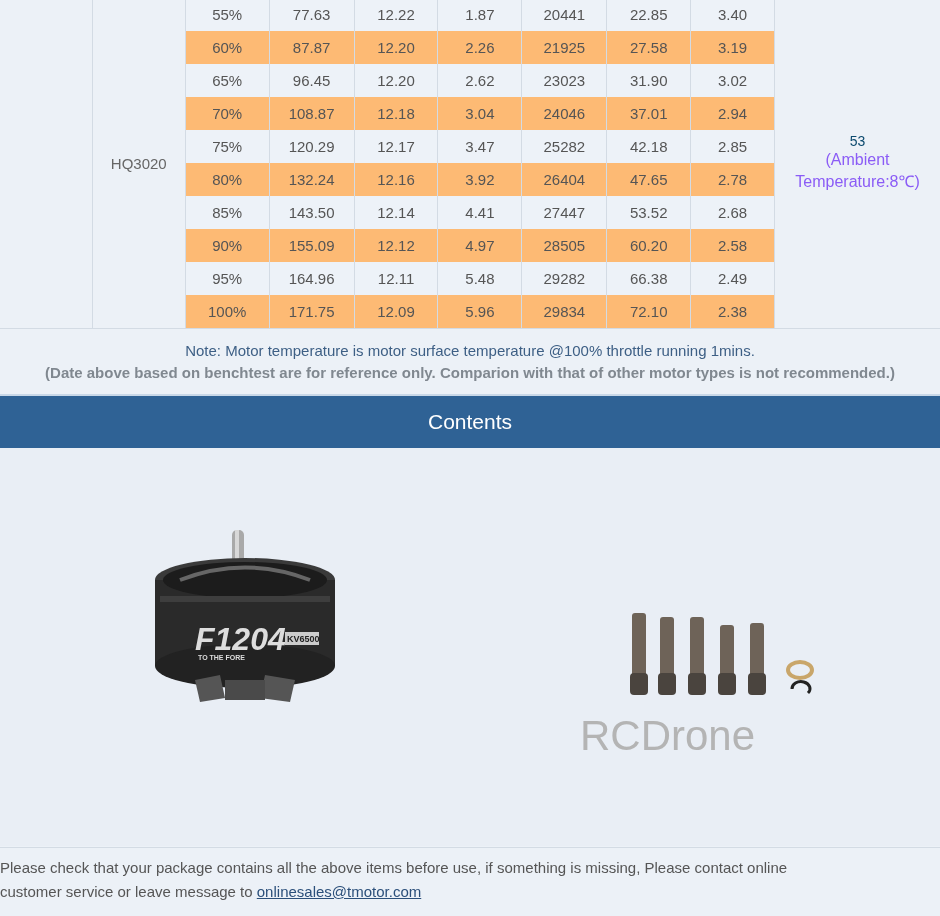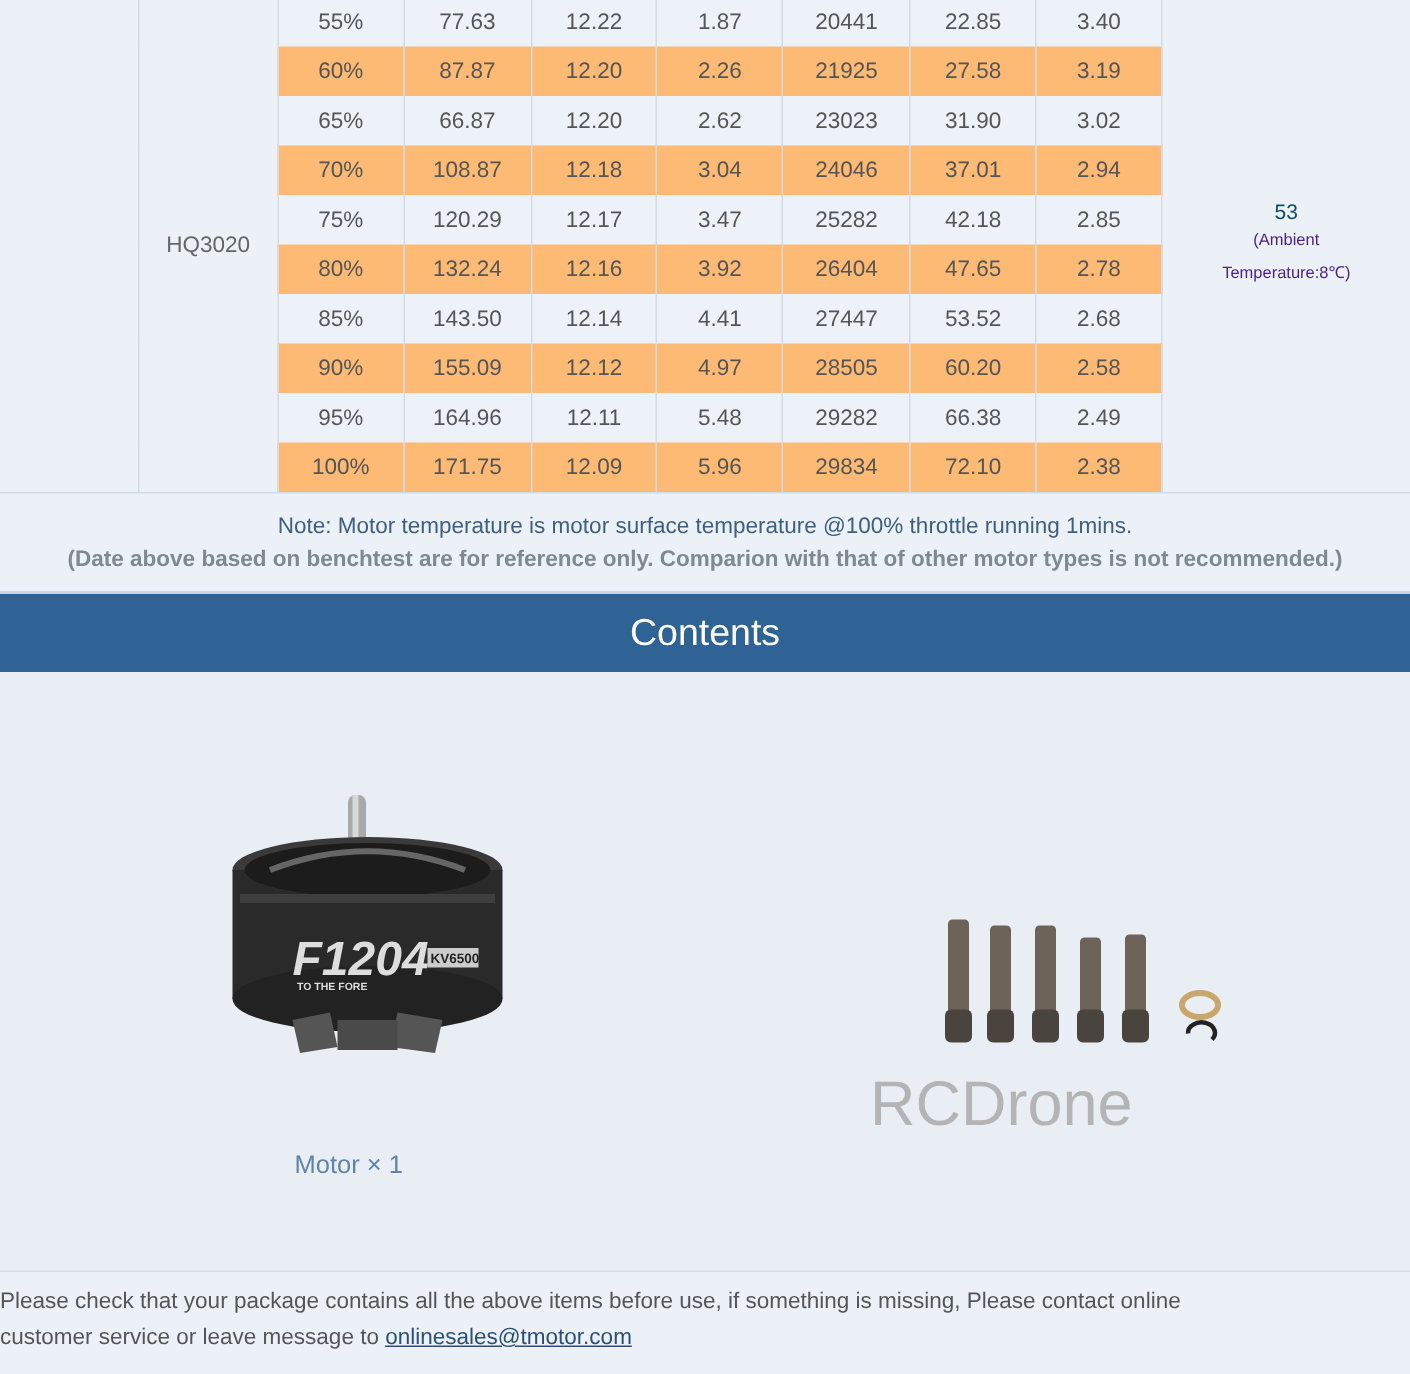--- a/index.html
+++ b/index.html
@@ -13,26 +13,26 @@
   td.c-w { width:84px; }
   td.c-v { width:83px; }
   td.c-a { width:83px; }
   td.c-rpm { width:84px; }
   td.c-thr { width:83px; }
   td.c-eff { width:83px; border-right:1px solid #d3dbe4; }
   td.c-temp { width:165px; border-left:none; }
   tr.odd td.stripe { background:#edf2f8; }
   tr.even td.stripe { background:#fdba74; }
   .temp-val { color:#0c4a6e; font-size:14px; }
-  .temp-note { color:#4c1d95; font-size:11px; line-height:22px; }
+  .temp-note { color:#8b5cf6; font-size:16px; line-height:22px; }
   .table-bottom { position:absolute; left:0; top:328px; width:940px; height:1px; background:#d3dbe4; }
   .note { position:absolute; top:340px; left:0; width:940px; text-align:center; }
   .note .n1 { font-size:15px; color:#3d5f85; line-height:22px; }
   .note .n2 { font-size:15px; color:#808890; line-height:22px;font-weight:bold; }
-  .banner { position:absolute; top:394px; left:0; width:940px; height:52px; background:#2f6295; border-top:2px solid #c9d8e8; color:#fff; font-size:25px; text-align:center; line-height:52px; }
+  .banner { position:absolute; top:394px; left:0; width:940px; height:52px; background:#2f6295; border-top:2px solid #c9d8e8; color:#fff; font-size:21px; text-align:center; line-height:52px; }
   .contents-area { position:absolute; top:448px; left:0; width:940px; height:398px; background:#e9eef5; }
   .item { position:absolute; text-align:center; }
   .item-label { font-size:17px; color:#5e84ab; }
   .watermark { position:absolute; left:580px; top:712px; font-size:42px; color:#b4b4b4; font-family:Liberation Sans, sans-serif; }
   .footer-line { position:absolute; top:847px; left:0; width:940px; height:1px; background:#d3dbe4; }
   .footer { position:absolute; top:856px; left:0; width:940px; text-align:left; font-size:15px; color:#555; line-height:24px; }
   .footer a { color:#2b4f7a; text-decoration:underline; }
 </style>
 </head>
 <body>
@@ -59,21 +59,21 @@
           <td class="c-th stripe">60%</td>
           <td class="c-w stripe">87.87</td>
           <td class="c-v stripe">12.20</td>
           <td class="c-a stripe">2.26</td>
           <td class="c-rpm stripe">21925</td>
           <td class="c-thr stripe">27.58</td>
           <td class="c-eff stripe">3.19</td>
         </tr>
         <tr class="odd">
           <td class="c-th stripe">65%</td>
-          <td class="c-w stripe">66.87</td>
+          <td class="c-w stripe">96.45</td>
           <td class="c-v stripe">12.20</td>
           <td class="c-a stripe">2.62</td>
           <td class="c-rpm stripe">23023</td>
           <td class="c-thr stripe">31.90</td>
           <td class="c-eff stripe">3.02</td>
         </tr>
         <tr class="even">
           <td class="c-th stripe">70%</td>
           <td class="c-w stripe">108.87</td>
           <td class="c-v stripe">12.18</td>
@@ -161,21 +161,20 @@
     <path d="M40 60 Q105 35 170 60" stroke="#666" stroke-width="4" fill="none"></path>
     <rect x="20" y="76" width="170" height="6" fill="#3e3e3e"></rect>
     <text x="55" y="130" font-family="Liberation Sans, sans-serif" font-size="32" font-weight="bold" font-style="italic" fill="#ddd">F1204</text>
     <text x="58" y="140" font-family="Liberation Sans, sans-serif" font-size="7" font-weight="bold" fill="#ddd">TO THE FORE</text>
     <rect x="145" y="112" width="34" height="13" fill="#ccc"></rect>
     <text x="147" y="122" font-family="Liberation Sans, sans-serif" font-size="9" font-weight="bold" fill="#222">KV6500</text>
     <path d="M55 160 L80 155 L85 178 L60 182 Z" fill="#555"></path>
     <path d="M125 155 L155 160 L150 182 L120 178 Z" fill="#555"></path>
     <rect x="85" y="160" width="40" height="20" fill="#4a4a4a"></rect>
   </svg>
-  <div class="item-label" style="margin-top:52px;margin-left:-25px;">Motor × 1</div>
 </div>
 
 <div class="item" style="left:620px;top:605px;width:210px;">
   <svg width="210" height="100" viewBox="0 0 210 100">
     <g fill="#6e6358">
       <rect x="12" y="8" width="14" height="76" rx="3"></rect>
       <rect x="40" y="12" width="14" height="72" rx="3"></rect>
       <rect x="70" y="12" width="14" height="72" rx="3"></rect>
       <rect x="100" y="20" width="14" height="64" rx="3"></rect>
       <rect x="130" y="18" width="14" height="66" rx="3"></rect>

